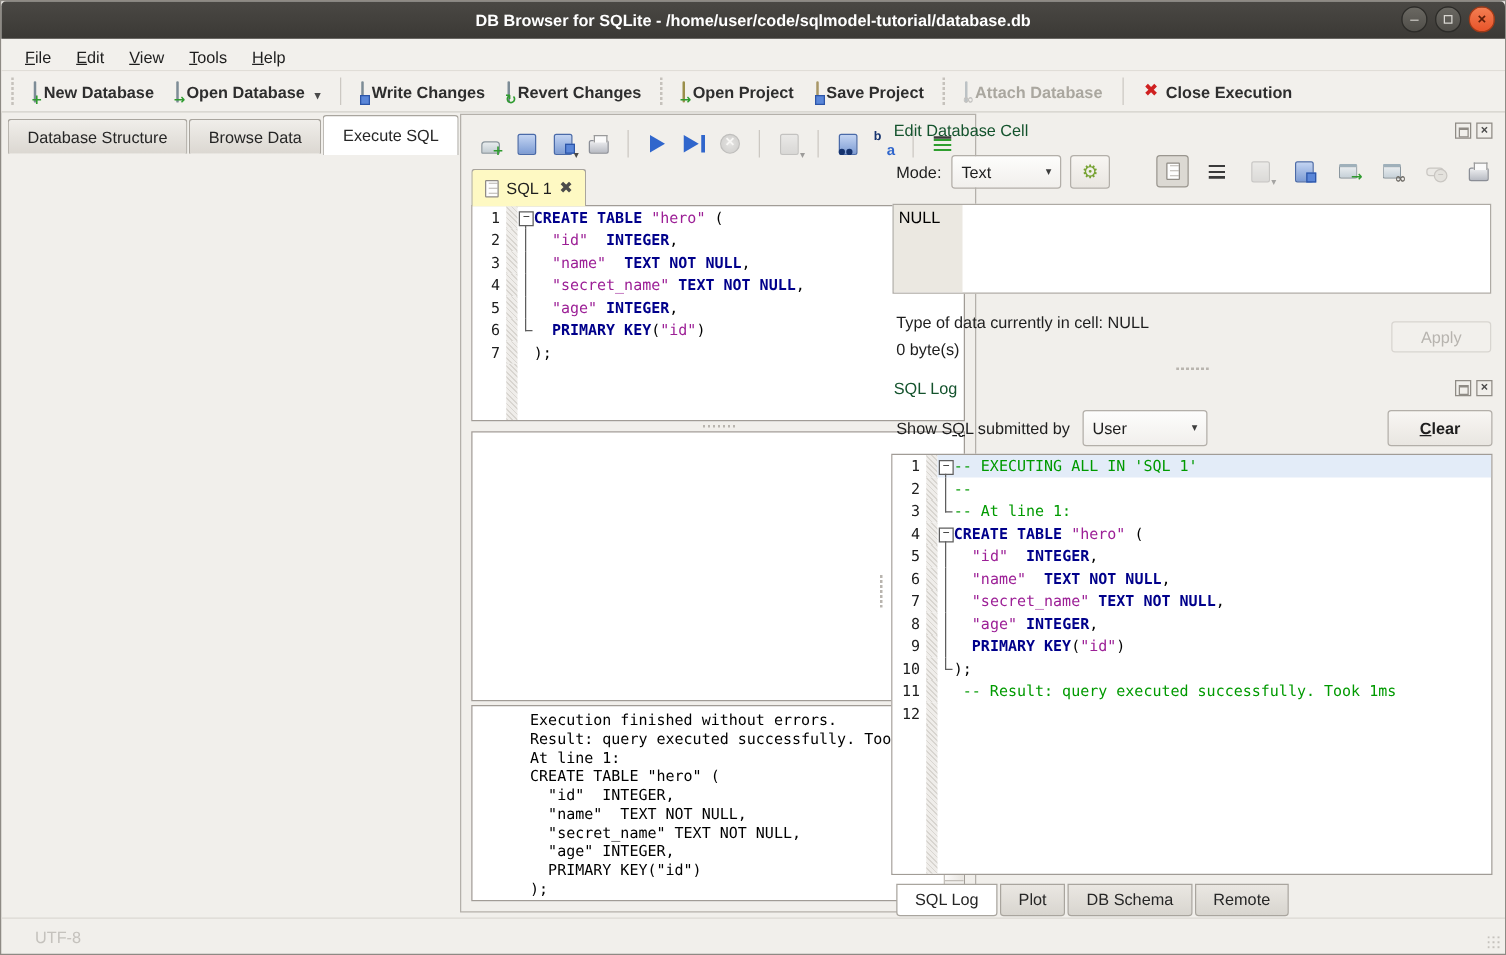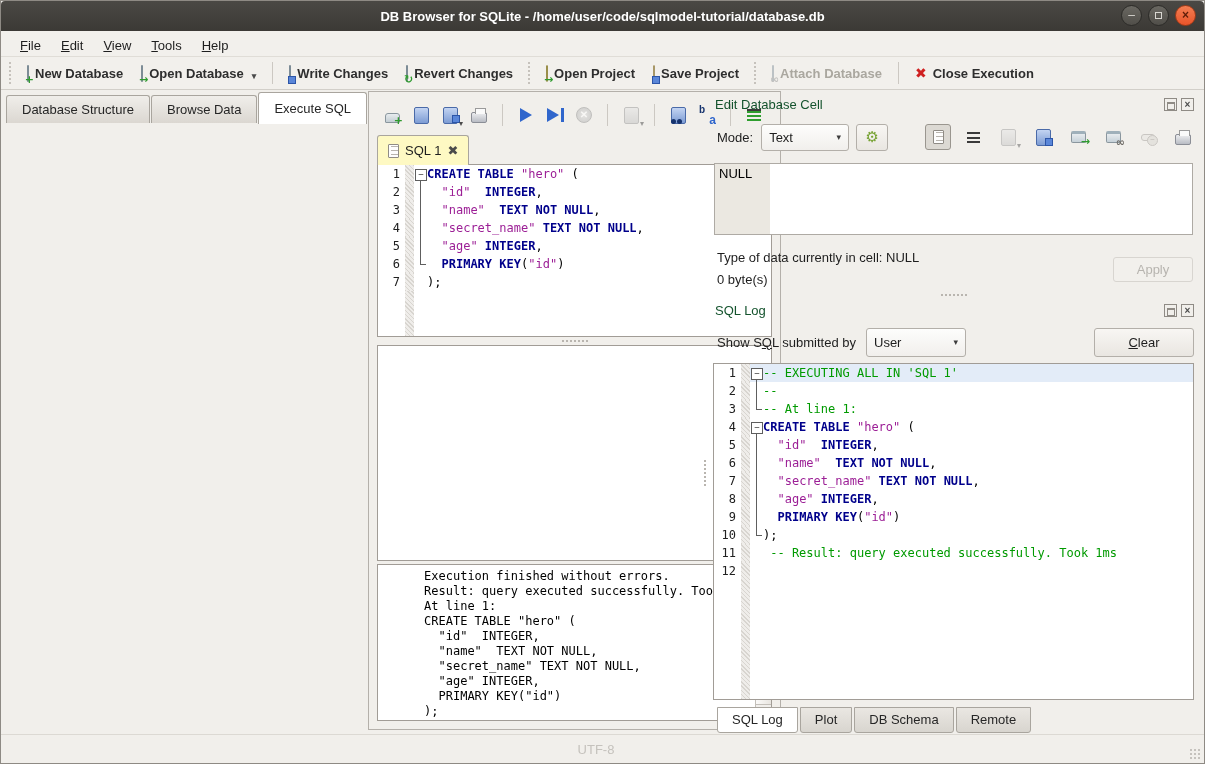--- a/index.html
+++ b/index.html
@@ -132,30 +132,30 @@
   .cell-editor { height:72px; flex:none; margin:10px 3px 0 3px; background:#fff; border:1px solid #aeaaa4; display:flex; overflow:hidden; }
   .cell-gutter { width:55px; flex:none; background:#ebe8e1; }
   .cell-null { position:absolute; font-size:13px; color:#000; padding:2px 0 0 4px; }
 
   .type-row { flex:none; display:flex; margin:12px 3px 0 6px; }
   .type-lines { flex:1; font-size:13px; color:#1e1e1e; line-height:22px; }
   .apply-btn { width:80px; height:25px; align-self:center; background:#f2f0ec; border:1px solid #d8d5d0; border-radius:3px; color:#b7b4af; font-size:13px; line-height:23px; text-align:center; }
 
   .filter-row { height:30px; flex:none; display:flex; align-items:center; padding-left:6px; margin:6px 0 6px 0; }
   .sel-user { width:100px; height:29px; margin-left:10px; }
-  .clear-btn { width:100px; height:29px; margin-left:auto; margin-right:2px; line-height:27px; }
+  .clear-btn { width:84px; height:29px; margin-left:auto; margin-right:2px; line-height:27px;font-weight:bold; }
 
   .log-box { flex:1; margin:0 2px; min-height:60px; }
 
   .bottom-tabbar { height:34px; flex:none; display:flex; align-items:flex-start; padding:7px 0 0 6px; gap:2px; }
   .btab { height:26px; line-height:24px; padding:0 14px; font-size:13px; color:#262626; background:linear-gradient(#eae7e2,#d8d5cf); border:1px solid #a9a59e; border-radius:0 0 3px 3px; }
   .btab.active { background:#fff; }
 
   
-  .statusbar { height:29px; flex:none; border-top:1px solid #dcd9d3; display:flex; align-items:center; justify-content:center; position:relative;padding-left:27px; }
+  .statusbar { height:29px; flex:none; border-top:1px solid #dcd9d3; display:flex; align-items:center; justify-content:flex-start; position:relative;padding-left:27px; }
   .encoding { color:#c5c2bd; font-size:13px; margin-right:40px; }
   .grip { position:absolute; right:4px; bottom:4px; width:10px; height:10px; background:radial-gradient(circle at 1px 1px,#c5c2bd 1px,transparent 1px); background-size:4px 4px; }
 </style>
 </head>
 <body>
 
 <div class="window">
 
   <div class="titlebar">
     <div class="title-text">DB Browser for SQLite - /home/user/code/sqlmodel-tutorial/database.db</div>

